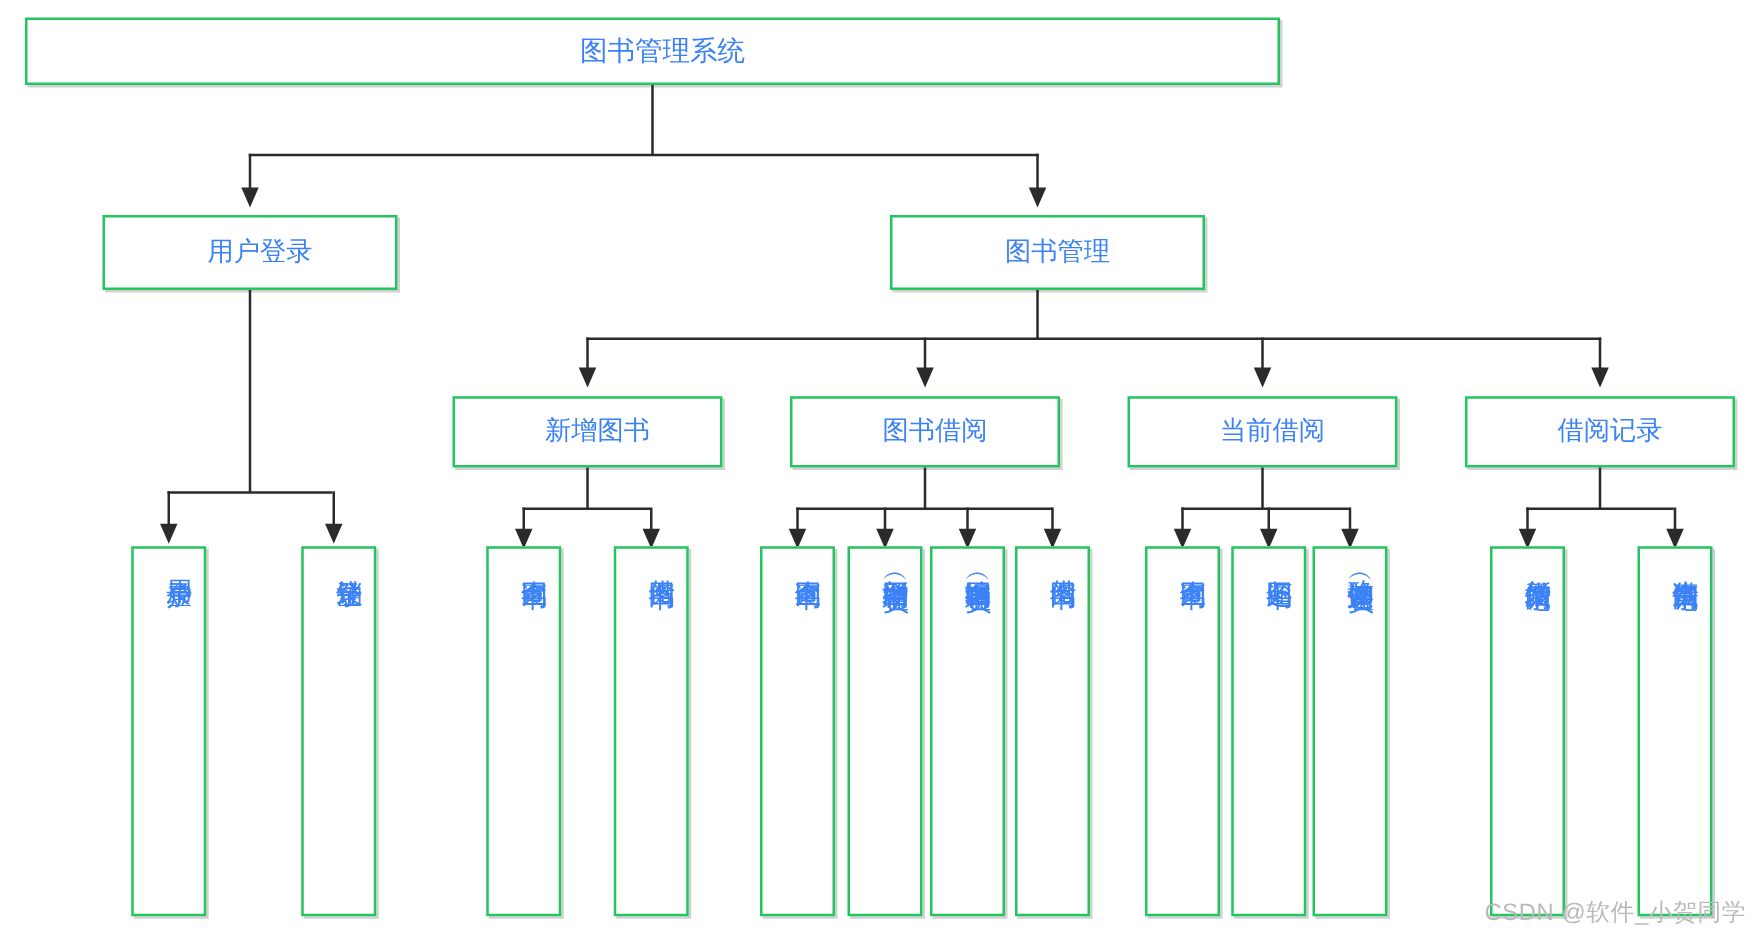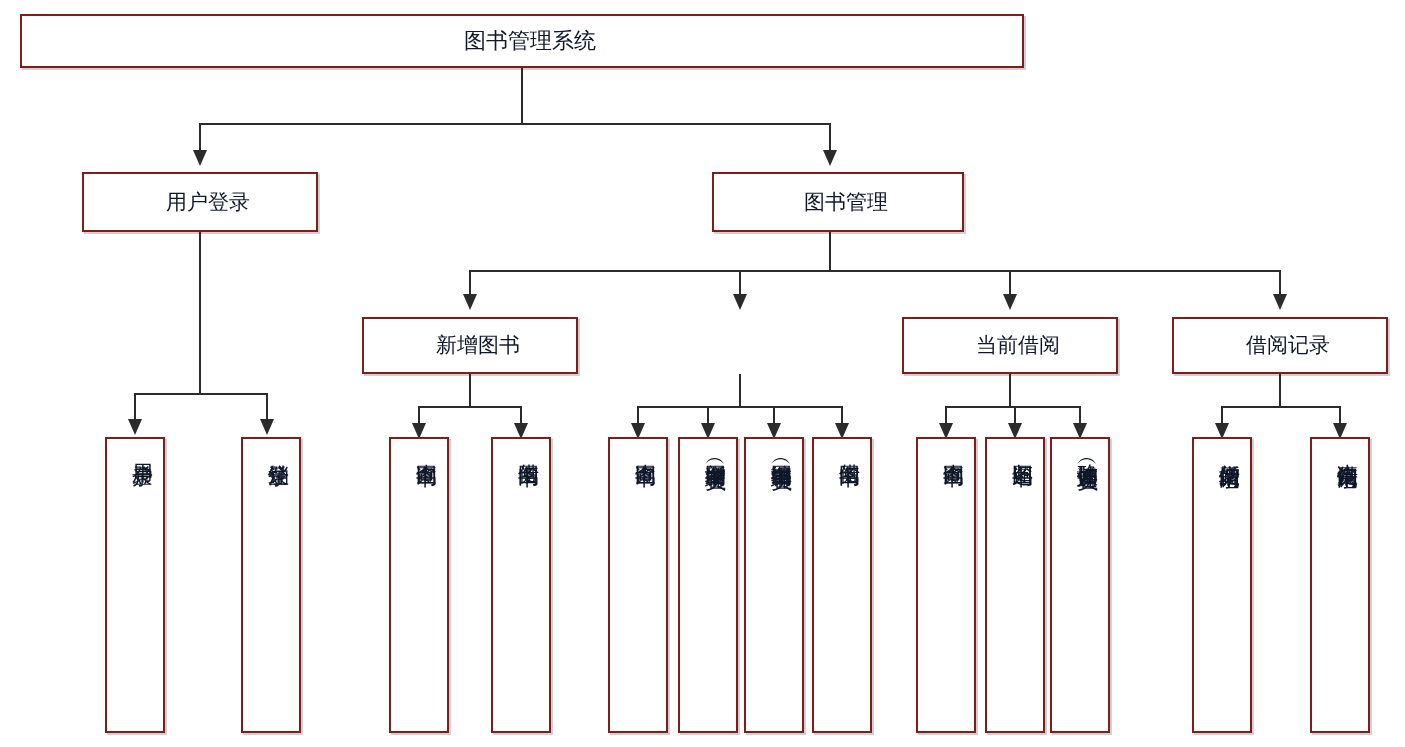--- a/index.html
+++ b/index.html
@@ -13,26 +13,26 @@
     height: 747px;
     background: #ffffff;
     font-family: "Liberation Sans", "DejaVu Sans", sans-serif;
     overflow: hidden;
   }
   
   .node {
     position: absolute;
     box-sizing: border-box;
     background: #ffffff;
-    border: 2px solid #7f1d1d;
+    border: 2px solid #22c55e;
     box-shadow: 2px 2px 0 0 rgba(0,0,0,0.18);
     display: flex;
     align-items: center;
     justify-content: center;
-    color: #0f172a;
+    color: #3b82f6;
     padding-left: 16px;
   }
   .node .label {
     display: block;
     text-align: center;
     line-height: 1.25;
     white-space: nowrap;
   }
   
   .node.h .label {
@@ -123,20 +123,23 @@
   <div class="vline" style="left:739px; top:270px; width:2px; height:25px;"></div>
   <div class="arrow" style="left:733px; top:294px;"></div>
   <div class="vline" style="left:1009px; top:270px; width:2px; height:25px;"></div>
   <div class="arrow" style="left:1003px; top:294px;"></div>
   <div class="vline" style="left:1279px; top:270px; width:2px; height:25px;"></div>
   <div class="arrow" style="left:1273px; top:294px;"></div>
 
   <div class="node h" style="left:362px; top:317px; width:216px; height:57px;">
     <span class="label">新增图书</span>
   </div>
+  <div class="node h" style="left:632px; top:317px; width:216px; height:57px;">
+    <span class="label">图书借阅</span>
+  </div>
   <div class="node h" style="left:1172px; top:317px; width:216px; height:57px;">
     <span class="label">借阅记录</span>
   </div>
   <div class="node h" style="left:902px; top:317px; width:216px; height:57px;">
     <span class="label">当前借阅</span>
   </div>
 
   <div class="vline" style="left:469px; top:374px; width:2px; height:33px;"></div>
   <div class="hline" style="left:418px; top:406px; width:102px; height:2px;"></div>
   <div class="vline" style="left:418px; top:406px; width:2px; height:20px;"></div>
@@ -208,14 +211,15 @@
     <span class="label">确认归还（管理员）</span>
   </div>
 
   <div class="node v" style="left:1192px; top:437px; width:60px; height:296px;">
     <span class="label">新增借阅记录</span>
   </div>
   <div class="node v" style="left:1310px; top:437px; width:60px; height:296px;">
     <span class="label">查询借阅记录</span>
   </div>
 
+  <div id="watermark">CSDN @软件_小贺同学</div>
 
 </div>
 
 </body></html>

